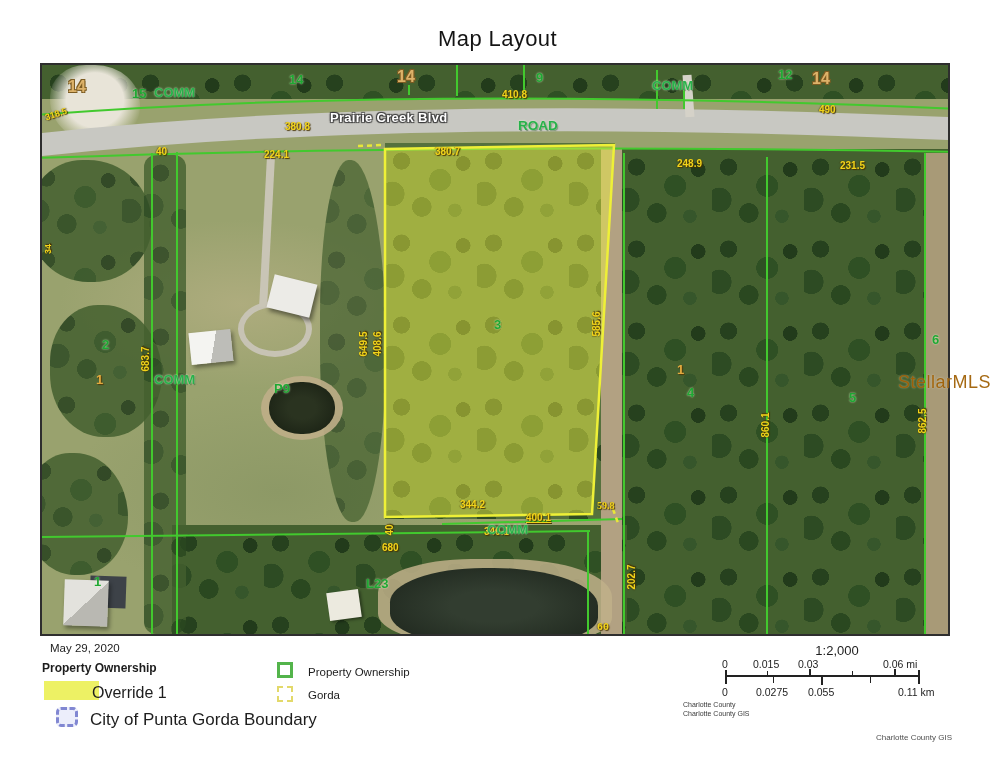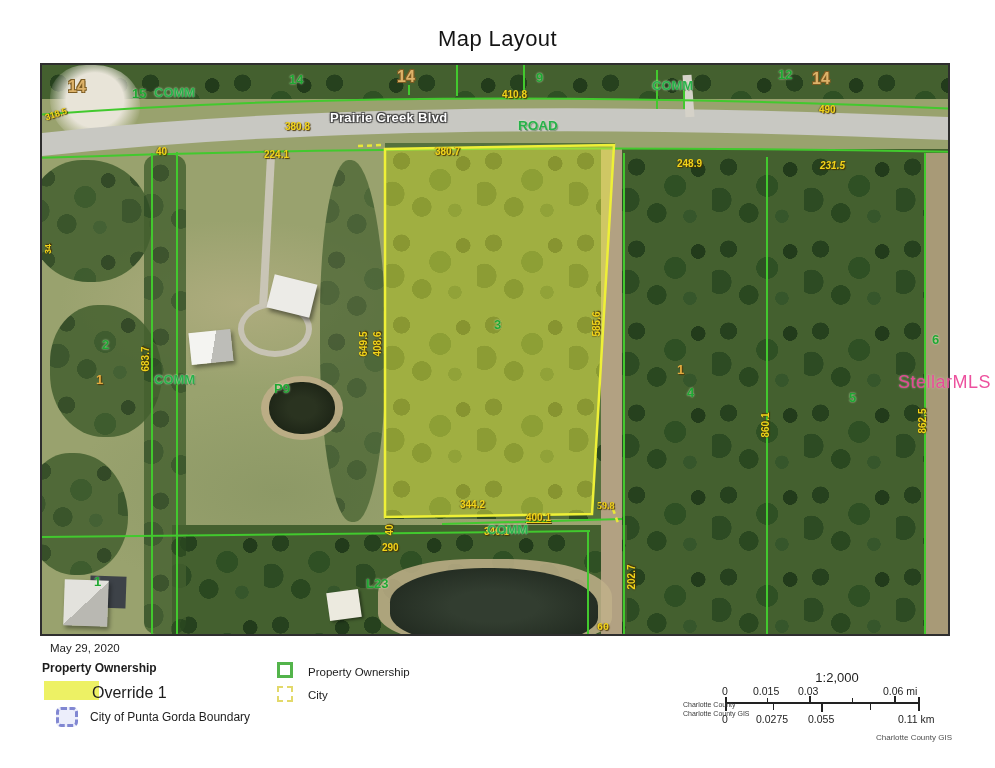--- a/index.html
+++ b/index.html
@@ -49,40 +49,40 @@
   .secn { font-size:16px; color:#ddb269;
           text-shadow:-1px -1px 0 #7d5c22, 1px -1px 0 #7d5c22, -1px 1px 0 #7d5c22, 1px 1px 0 #7d5c22; }
   .tann { font-size:13px; color:#e2a93e; text-shadow:1px 1px 1px rgba(80,50,0,.85); }
   .comm { font-size:13px; color:#28b14b;
           text-shadow:0 0 2px #edffd8, 1px 1px 1px rgba(20,60,20,.55); }
   .roadname { font-size:13px; color:#ffffff; letter-spacing:.3px;
           text-shadow:-1px -1px 1px #3c3c3c, 1px -1px 1px #3c3c3c, -1px 1px 1px #3c3c3c, 1px 1px 1px #3c3c3c; }
   .vert { transform:translate(-50%,-50%) rotate(-90deg); }
   .tilt { transform:rotate(-18deg); font-size:9px; }
 
-  .watermark { position:absolute; left:898px; top:372px; font-size:18px; color:#ec4899;
+  .watermark { position:absolute; left:898px; top:372px; font-size:18px; color:#a16207;
                letter-spacing:.5px; opacity:.95; pointer-events:none; z-index:30;
                text-shadow:0 0 2px rgba(255,255,255,.5); }
 
   
   .txt { position:absolute; color:#1d1d1d; }
   .legend-date { left:50px; top:642px; font-size:11.5px; }
   .legend-title { left:42px; top:661px; font-size:12px; font-weight:bold; }
   .sw-override { position:absolute; left:44px; top:681px; width:55px; height:19px; background:#edf164; }
   .lab-override { left:92px; top:684px; font-size:16px; }
   .sw-city { position:absolute; left:56px; top:707px; width:22px; height:20px;
              border:3px dashed #8187d2; border-radius:5px; background:#eceefb; }
-  .lab-city { left:90px; top:710px; font-size:12px; }
+  .lab-city { left:90px; top:710px; font-size:17px; }
   .sw-po { position:absolute; left:277px; top:662px; width:16px; height:16px; border:3px solid #53b44b; background:#fff; }
   .lab-po { left:308px; top:666px; font-size:11.5px; }
   .sw-lots { position:absolute; left:277px; top:686px; width:16px; height:16px; border:2px dashed #e3d96a; }
   .lab-lots { left:308px; top:689px; font-size:11.5px; }
 
   
-  .scalebar { position:absolute; left:712px; top:643px; width:250px; height:58px;margin-top:27px; }
+  .scalebar { position:absolute; left:712px; top:643px; width:250px; height:58px; }
   .sb-ratio { position:absolute; left:0; right:0; top:0; text-align:center; font-size:13px; color:#1d1d1d; }
   .sb-lab { position:absolute; font-size:10.5px; color:#1d1d1d; }
   .sb-line { position:absolute; left:13px; top:32px; width:195px; height:2px; background:#222; }
   .sb-tick { position:absolute; background:#222; width:2px; }
   .credits { left:683px; top:701px; font-size:7px; line-height:8.5px; color:#3a3a3a; }
   .attribution { right:43px; top:733px; font-size:8px; color:#4f4f4f; position:absolute; }
 </style>
 </head>
 <body>
 
@@ -159,21 +159,21 @@
       <div class="lbl secn" style="left:770px; top:5px;">14</div>
       <div class="lbl dim" style="left:777px; top:39px;">490</div>
       <div class="lbl dim tilt" style="left:3px; top:45px;">318.5</div>
       <div class="lbl dim vert" style="left:7px; top:184px; font-size:9px;">34</div>
       <div class="lbl roadname" style="left:288px; top:46px;">Prairie Creek Blvd</div>
       <div class="lbl comm" style="left:476px; top:54px; font-size:13.5px;">ROAD</div>
       <div class="lbl dim" style="left:114px; top:81px;">40</div>
       <div class="lbl dim" style="left:222px; top:84px;">224.1</div>
       <div class="lbl dim" style="left:393px; top:81px;">380.7</div>
       <div class="lbl dim" style="left:635px; top:93px;">248.9</div>
-      <div class="lbl dim" style="left:778px; top:95px;font-style:italic;">231.5</div>
+      <div class="lbl dim" style="left:798px; top:95px;">231.5</div>
       <div class="lbl lotn" style="left:60px; top:273px;">2</div>
       <div class="lbl tann" style="left:54px; top:308px;">1</div>
       <div class="lbl dim vert" style="left:103px; top:294px;">683.7</div>
       <div class="lbl comm" style="left:112px; top:308px;">COMM</div>
       <div class="lbl lotn" style="left:232px; top:317px;">P9</div>
       <div class="lbl dim vert" style="left:321px; top:279px;">649.5</div>
       <div class="lbl dim vert" style="left:335px; top:279px;">408.6</div>
       <div class="lbl lotn" style="left:452px; top:253px;">3</div>
       <div class="lbl dim vert" style="left:554px; top:259px;">585.6</div>
       <div class="lbl tann" style="left:635px; top:298px;">1</div>
@@ -181,40 +181,40 @@
       <div class="lbl lotn" style="left:807px; top:326px;">5</div>
       <div class="lbl lotn" style="left:890px; top:268px;">6</div>
       <div class="lbl dim vert" style="left:723px; top:360px;">860.1</div>
       <div class="lbl dim vert" style="left:880px; top:356px;">862.5</div>
       <div class="lbl dim" style="left:418px; top:434px;">344.2</div>
       <div class="lbl dim" style="left:555px; top:435px;font-family:Liberation Serif, serif;">59.8</div>
       <div class="lbl dim" style="left:484px; top:447px;text-decoration:underline;">400.1</div>
       <div class="lbl dim" style="left:414px; top:461px;margin-left:28px;">340.1</div>
       <div class="lbl comm" style="left:445px; top:458px;">COMM</div>
       <div class="lbl dim vert" style="left:347px; top:465px;">40</div>
-      <div class="lbl dim" style="left:340px; top:477px;">290</div>
+      <div class="lbl dim" style="left:340px; top:477px;">680</div>
       <div class="lbl lotn" style="left:324px; top:512px;">L23</div>
       <div class="lbl dim vert" style="left:589px; top:512px;">202.7</div>
       <div class="lbl dim" style="left:555px; top:557px;font-family:Liberation Mono, monospace;">60</div>
       <div class="lbl lotn" style="left:52px; top:510px;">1</div>
     </div>
   </div>
 
   <div class="watermark">StellarMLS</div>
 
   <div class="txt legend-date">May 29, 2020</div>
   <div class="txt legend-title">Property Ownership</div>
   <div class="sw-override"></div>
   <div class="txt lab-override">Override 1</div>
   <div class="sw-city"></div>
   <div class="txt lab-city">City of Punta Gorda Boundary</div>
   <div class="sw-po"></div>
   <div class="txt lab-po">Property Ownership</div>
   <div class="sw-lots"></div>
-  <div class="txt lab-lots">City</div>
+  <div class="txt lab-lots">Gorda</div>
 
   <div class="scalebar">
     <div class="sb-ratio">1:2,000</div>
     <div class="sb-lab" style="left:10px; top:15px;">0</div>
     <div class="sb-lab" style="left:41px; top:15px;">0.015</div>
     <div class="sb-lab" style="left:86px; top:15px;">0.03</div>
     <div class="sb-lab" style="left:171px; top:15px;">0.06 mi</div>
     <div class="sb-line"></div>
     <div class="sb-tick" style="left:13px; top:27px; height:14px;"></div>
     <div class="sb-tick" style="left:206px; top:27px; height:14px;"></div>

